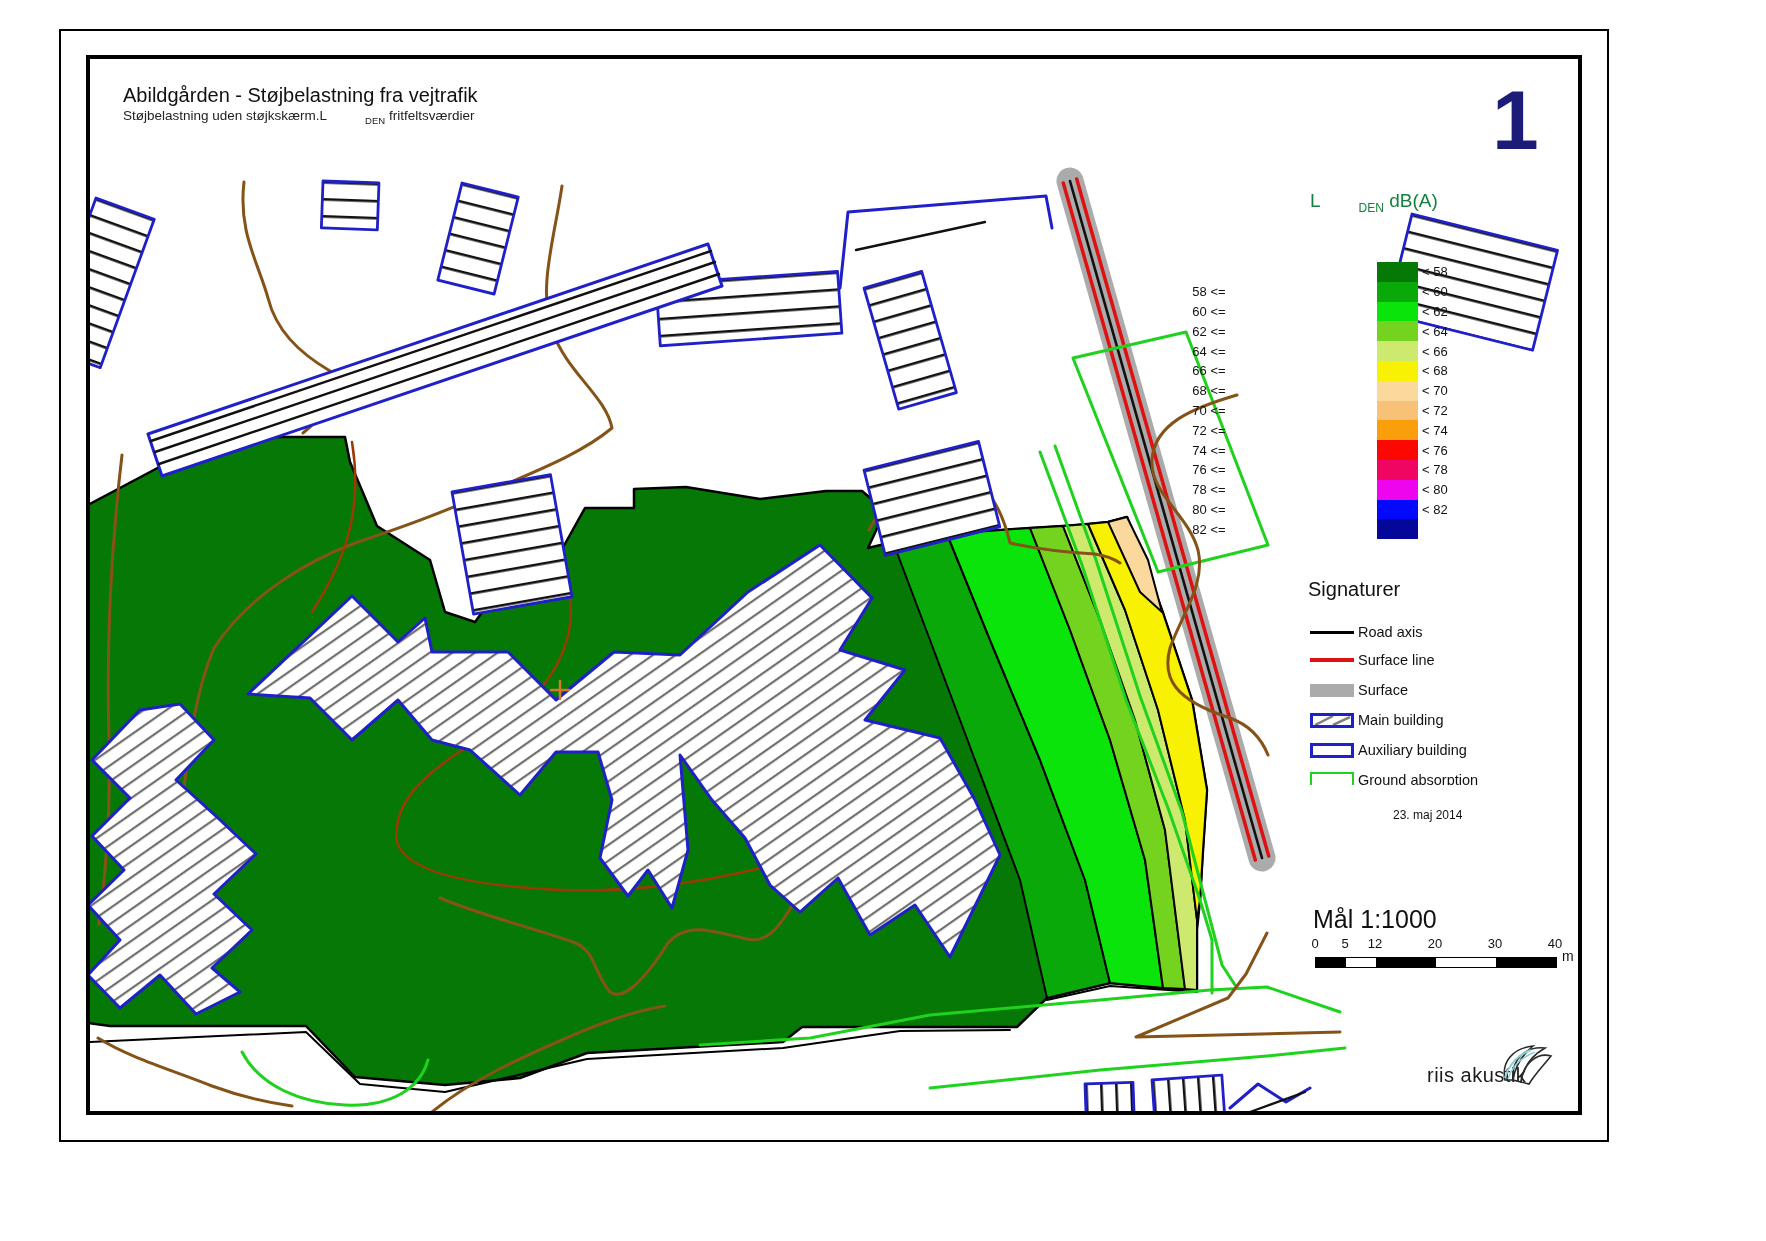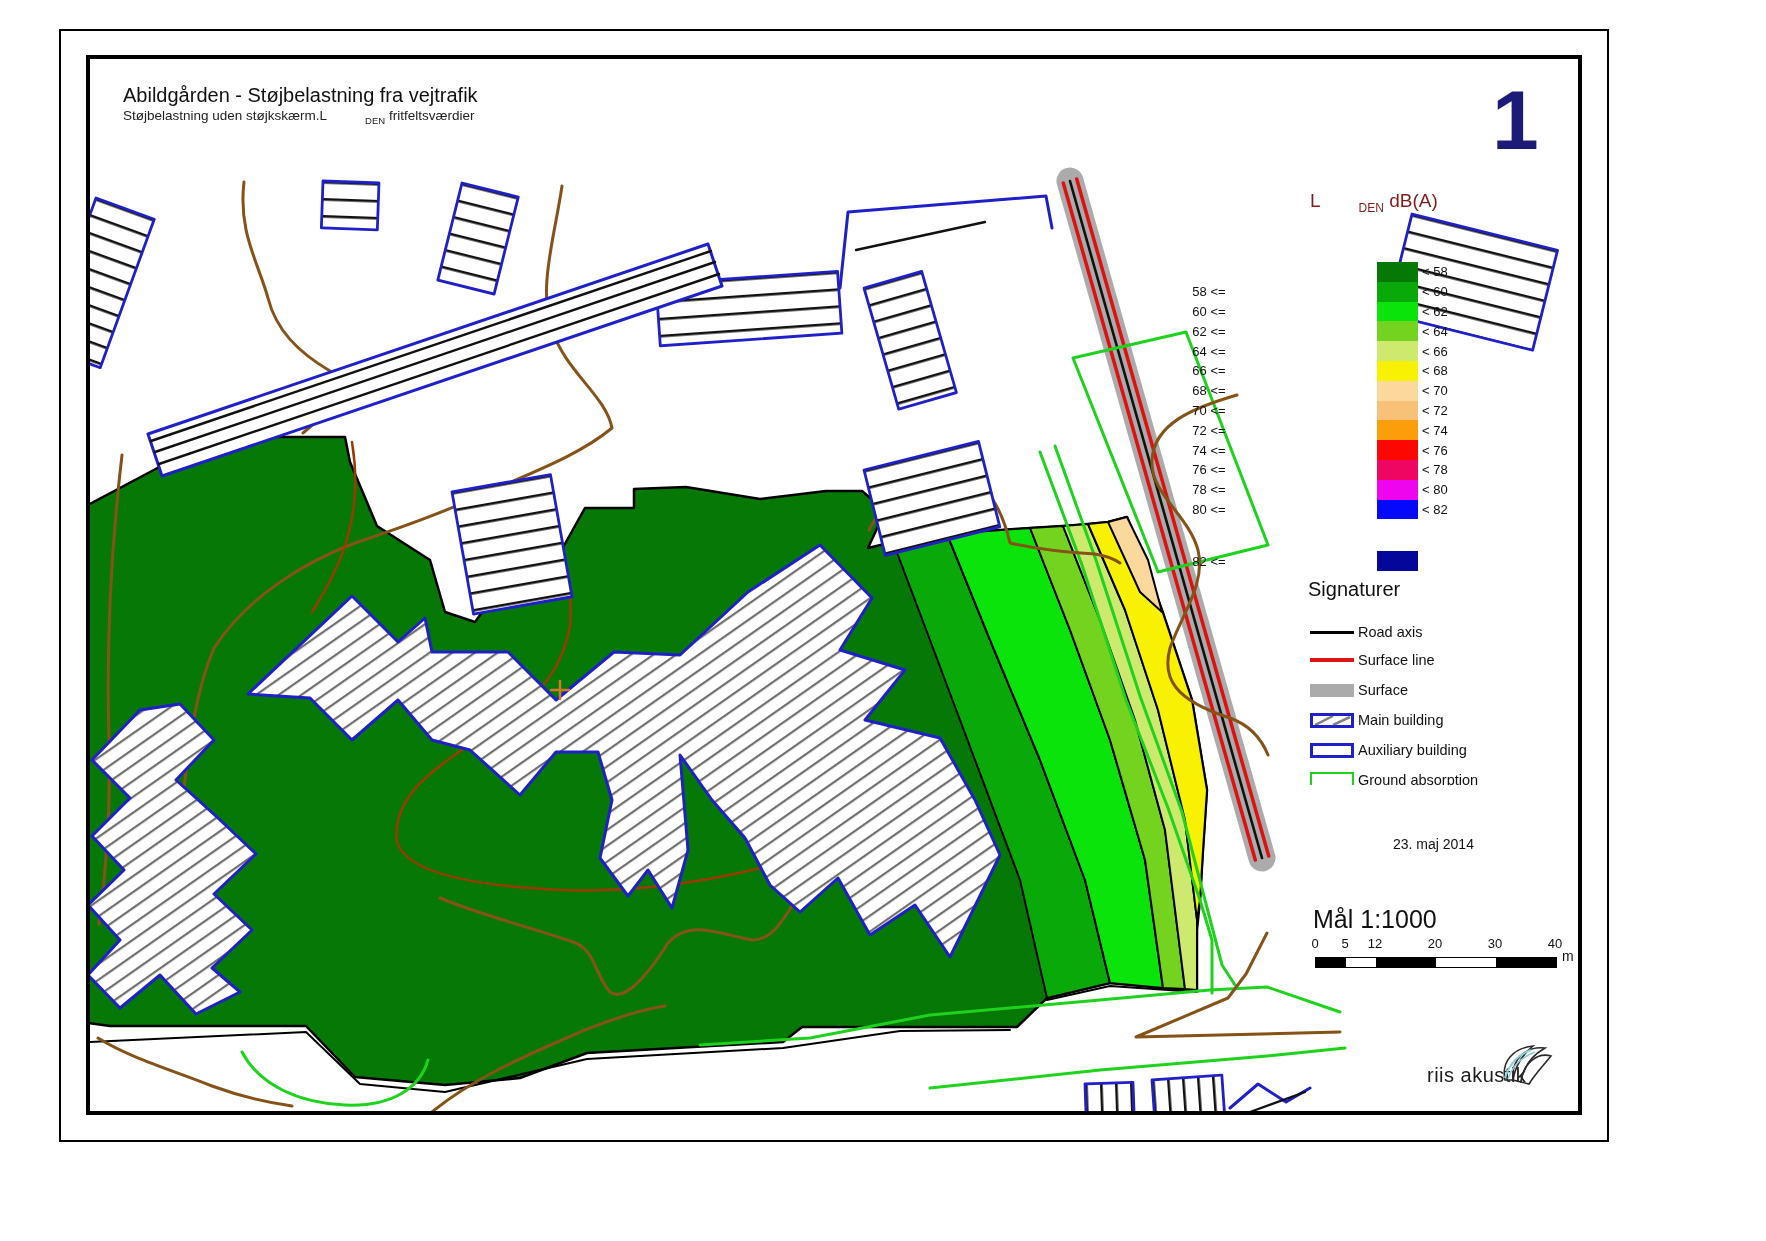--- a/index.html
+++ b/index.html
@@ -4,32 +4,32 @@
 <style>
   html,body{margin:0;padding:0;background:#fff;}
   body{width:1766px;height:1241px;position:relative;font-family:"Liberation Sans",sans-serif;color:#111;overflow:hidden;}
   .frame-outer{position:absolute;left:59px;top:29px;width:1550px;height:1113px;border:2px solid #000;box-sizing:border-box;}
   .frame-inner{position:absolute;left:86px;top:55px;width:1496px;height:1060px;border:4px solid #000;box-sizing:border-box;}
   #mapsvg{position:absolute;left:0;top:0;}
   .title{position:absolute;left:123px;top:84px;font-size:20px;color:#111;}
   .subtitle{position:absolute;left:123px;top:108px;font-size:13.5px;color:#222;}
   sub{font-size:9.5px;margin-left:38px;}
   .pagenum{position:absolute;left:1492px;top:78px;font-size:84px;font-weight:bold;line-height:1;}
-  .ltitle{position:absolute;left:1310px;top:190px;font-size:19px;color:#7f1d1d;}
+  .ltitle{position:absolute;left:1310px;top:190px;font-size:19px;color:#15803d;}
   .ltitle sub{font-size:12px;}
   .lrow{position:absolute;height:19.8px;display:flex;align-items:center;font-size:13px;}
   .lrow .ll{position:absolute;right:248px;text-align:center;width:70px;}
   .lrow .sw{position:absolute;left:67px;width:41px;height:19.8px;}
   .lrow .rl{position:absolute;left:112px;width:70px;}
   .sigshead{position:absolute;left:1308px;top:578px;font-size:20px;}
   .sigrow{position:absolute;left:1310px;height:20px;display:flex;align-items:center;font-size:14.5px;}
   .sigrow .lab{position:absolute;left:48px;white-space:nowrap;}
   .sw-line{position:absolute;left:0;width:44px;}
   .clipWrap{position:absolute;left:1310px;width:270px;height:15px;overflow:hidden;}
-  .datetxt{position:absolute;left:1393px;top:836px;font-size:14px;}
+  .datetxt{position:absolute;left:1393px;top:808px;font-size:12px;}
   .scaleLabel{position:absolute;left:1313px;top:905px;font-size:25px;}
   .tick{position:absolute;top:936px;font-size:13px;transform:translateX(-50%);}
   .munit{position:absolute;left:1562px;top:948px;font-size:14px;}
   .bar{position:absolute;left:1315px;top:957px;width:240px;height:9px;border:1.5px solid #000;display:flex;box-sizing:content-box;}
   .bar div{height:100%;}
   .logo{position:absolute;left:1427px;top:1064px;font-size:20px;color:#1c1c1c;letter-spacing:0.5px;}
   .logoicon{position:absolute;left:1497px;top:1040px;}
 </style>
 </head>
 <body>
@@ -239,21 +239,21 @@
   <div class="lrow" style="left:1310px;top:479.8px;width:182px;">
       <span class="ll">78 &lt;=</span>
       <span class="sw" style="background: rgb(238, 5, 238);"></span>
       <span class="rl">&lt; 80</span>
     </div>
   <div class="lrow" style="left:1310px;top:499.6px;width:182px;">
       <span class="ll">80 &lt;=</span>
       <span class="sw" style="background: rgb(5, 9, 251);"></span>
       <span class="rl">&lt; 82</span>
     </div>
-  <div class="lrow" style="left:1310px;top:519.4px;width:182px;margin-top:32px;">
+  <div class="lrow" style="left:1310px;top:519.4px;width:182px;">
       <span class="ll">82 &lt;=</span>
       <span class="sw" style="background: rgb(5, 7, 155);"></span>
       <span class="rl"></span>
     </div>
 </div>
 
 <div class="sigshead">Signaturer</div>
 <div>
   <div class="sigrow" style="top:622px;">
       <span class="sw-line" style="height:3px;background:#000;"></span>

